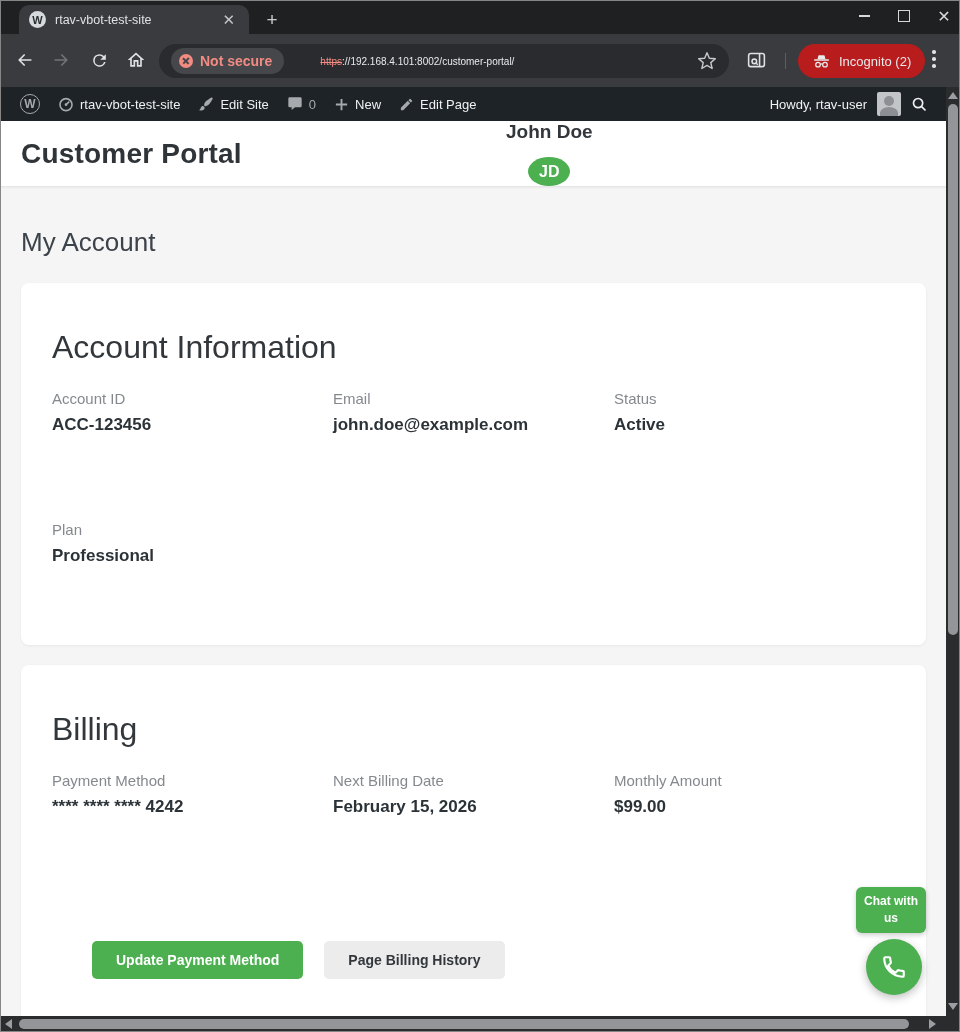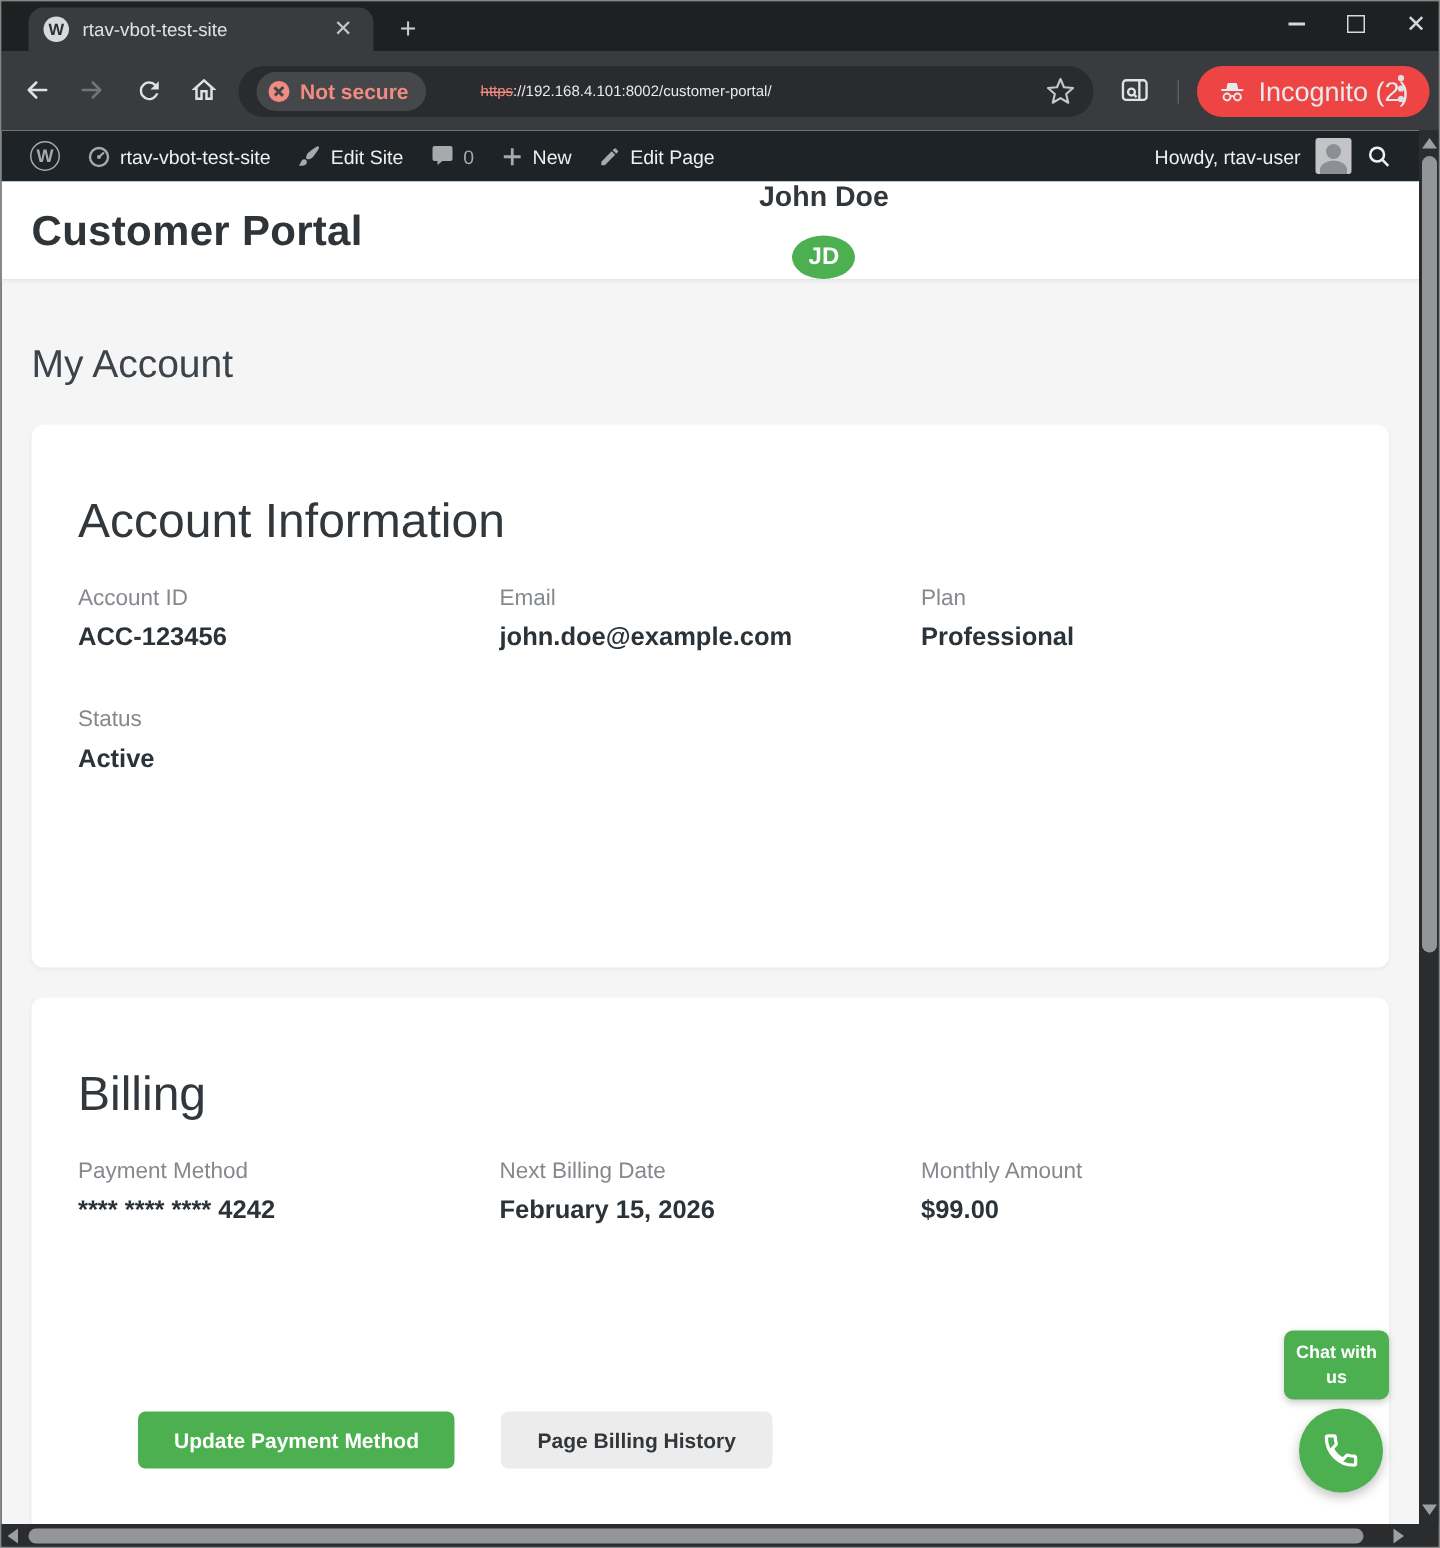--- a/index.html
+++ b/index.html
@@ -39,22 +39,22 @@
   }
   .chip-ic{ position:relative; width:14px; height:14px; border-radius:50%; background:#f28b82; }
   .chip-ic::before,.chip-ic::after{
     content:""; position:absolute; left:3.2px; top:6.3px; width:7.6px; height:1.6px; background:#45474b;
   }
   .chip-ic::before{ transform:rotate(45deg);} .chip-ic::after{ transform:rotate(-45deg);}
   .url{ color:#e8eaed; font-size:10px; white-space:nowrap; overflow:hidden; flex:1;margin-left:24px; }
   .url .scheme{ color:#f28b82; text-decoration:line-through; }
   .divider{ position:absolute; left:784px; top:19px; width:1px; height:16px; background:#5c5e62; }
   .incog{
-    position:absolute; left:797px; top:10px; height:34px; border-radius:17px; background:#ef4444;
-    display:flex; align-items:center; gap:8px; padding:0 14px; color:#e8eaed; font-size:18px;
+    position:absolute; left:797px; top:10px; height:34px; border-radius:17px; background:#b91c1c;
+    display:flex; align-items:center; gap:8px; padding:0 14px; color:#e8eaed; font-size:13px;
   }
   .menu-dots{ position:absolute; left:931px; top:16px; width:4px; }
   .menu-dots i{ display:block; width:3.5px; height:3.5px; border-radius:50%; background:#dfe1e4; margin:0 0 3.5px; }
   
   .pagearea{ position:absolute; left:0; top:86px; width:945px; height:929px; background:#f5f5f5; overflow:hidden; }
   
   .adminbar{ height:34px; background:#1d2327; display:flex; align-items:center; padding:0 10px; color:#f0f0f1; font-size:13px; }
   .ab-item{ display:flex; align-items:center; gap:6px; padding:0 9px; height:100%; white-space:nowrap; }
   .ab-count{ color:#a7aaad; }
   .ab-right{ margin-left:auto; display:flex; align-items:center; gap:10px; padding-right:8px; }
@@ -69,26 +69,26 @@
   .site-title{ font-size:28px; font-weight:600; color:#2f3438; letter-spacing:.2px; }
   .header-user{ position:absolute; left:505px; top:0; height:100%; display:flex; align-items:center; gap:14px;flex-direction:column; }
   .header-user .uname{ font-size:19px; font-weight:600; color:#32373c; }
   .avatar{ width:42px; height:42px; border-radius:50%; background:#4caf50; color:#fff;
     font-size:16px; font-weight:bold; display:flex; align-items:center; justify-content:center; }
   
   .content{ padding:0 20px; }
   .page-h1{ margin:40px 0 25px; font-size:26px; font-weight:400; color:#3c434a; }
   .card{ background:#fff; border-radius:8px; box-shadow:0 1px 3px rgba(0,0,0,.06); padding:46px 31px 40px; }
   .card h2{ font-size:32px; font-weight:400; color:#32373c; margin:0 0 24px; }
-  .fgrid{ display:grid; grid-template-columns:repeat(3,1fr); row-gap:36px; }
+  .fgrid{ display:grid; grid-template-columns:repeat(3,1fr); row-gap:86px; }
   .field .lbl{ font-size:15px; color:#85898e; margin-bottom:8px; }
   .field .val{ font-size:17px; font-weight:600; color:#2c3338; }
   .card-account{ height:362px; overflow:hidden; }
   .card-billing{ margin-top:20px; height:420px; }
-  .btn-row{ margin-top:124px; display:flex; gap:31px;padding-left:40px; }
+  .btn-row{ margin-top:124px; display:flex; gap:21px;padding-left:40px; }
   .btn{ height:38px; border:none; border-radius:5px; font-family:inherit; font-size:14px; font-weight:bold; padding:0 24px; cursor:pointer; }
   .btn-primary{ background:#4caf50; color:#fff; }
   .btn-secondary{ background:#ececec; color:#32373c; font-weight:600; }
   
   .chat-tip{ position:absolute; left:855px; top:886px; width:70px; background:#4caf50; color:#fff;
     border-radius:6px; font-size:12px; font-weight:bold; text-align:center; padding:6px 6px; line-height:1.4;
     box-shadow:0 2px 5px rgba(0,0,0,.2); }
   .chat-btn{ position:absolute; left:865px; top:938px; width:56px; height:56px; border-radius:50%;
     background:#4caf50; display:flex; align-items:center; justify-content:center; box-shadow:0 3px 8px rgba(0,0,0,.25); }
   
@@ -249,26 +249,26 @@
         <div class="fgrid">
           <div class="field">
             <div class="lbl">Account ID</div>
             <div class="val">ACC-123456</div>
           </div>
           <div class="field">
             <div class="lbl">Email</div>
             <div class="val">john.doe@example.com</div>
           </div>
           <div class="field">
+            <div class="lbl">Status</div>
+            <div class="val">Active</div>
+          </div>
+          <div class="field">
             <div class="lbl">Plan</div>
             <div class="val">Professional</div>
-          </div>
-          <div class="field">
-            <div class="lbl">Status</div>
-            <div class="val">Active</div>
           </div>
         </div>
       </div>
 
       <div class="card card-billing">
         <h2>Billing</h2>
         <div class="fgrid">
           <div class="field">
             <div class="lbl">Payment Method</div>
             <div class="val">**** **** **** 4242</div>

